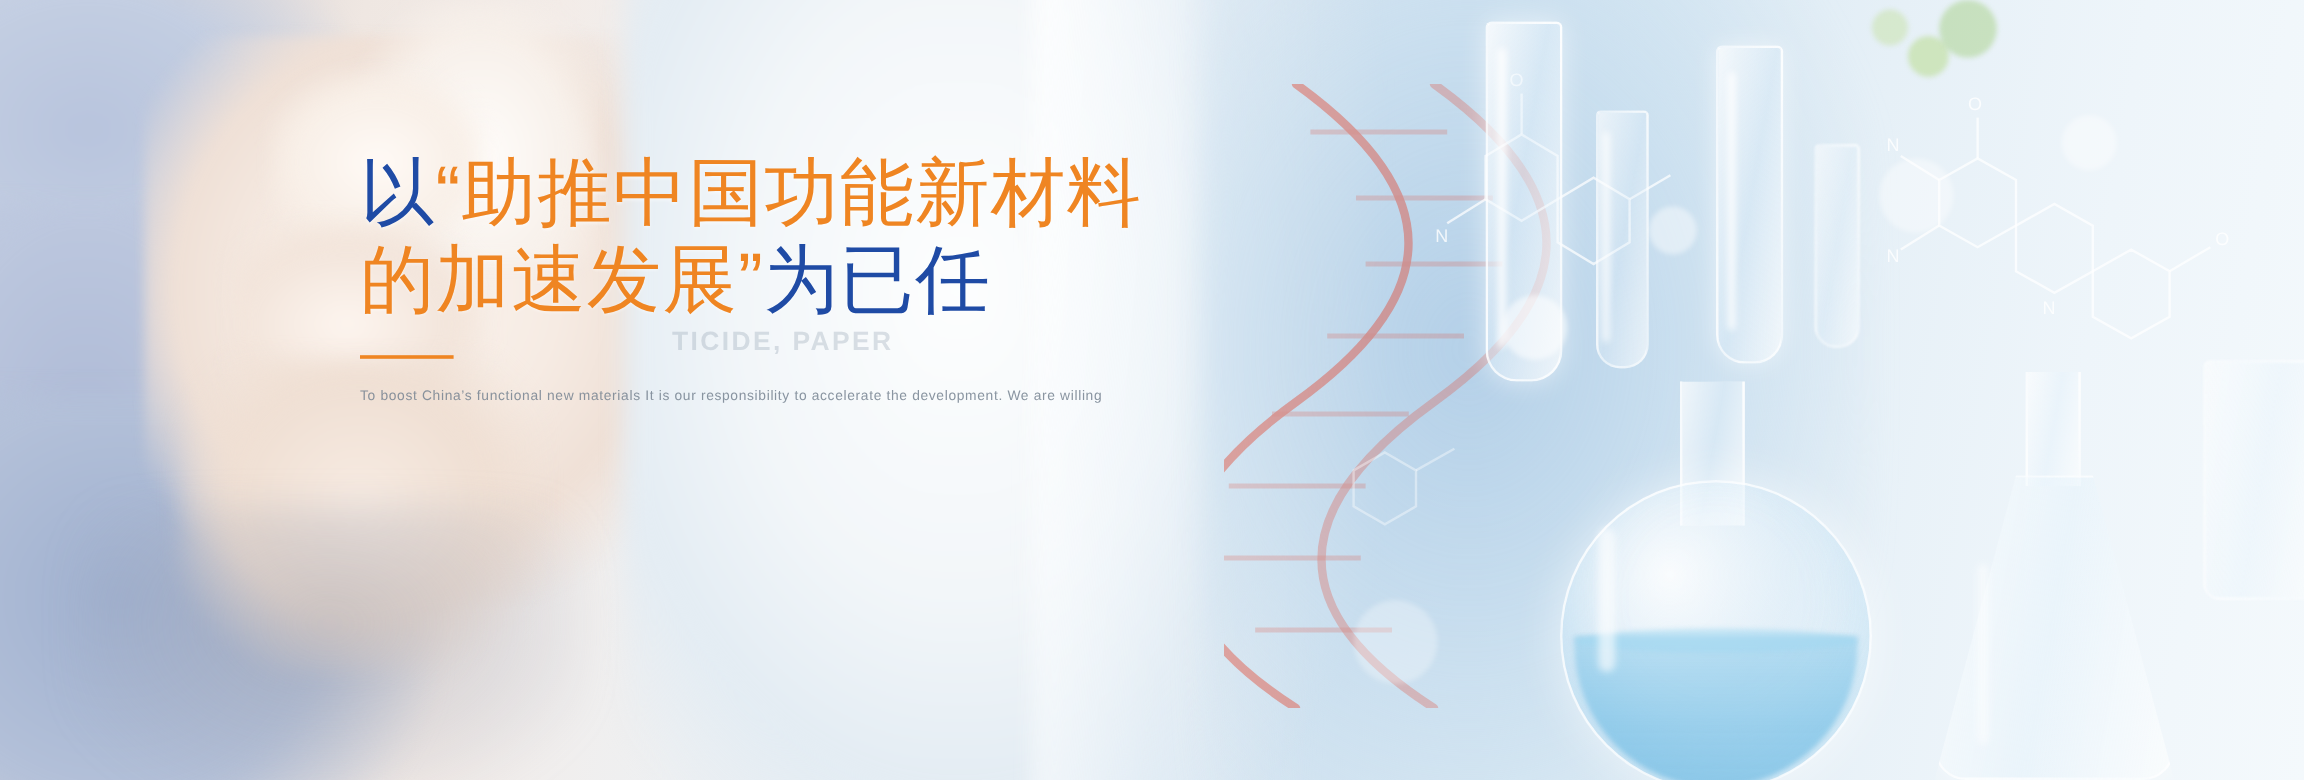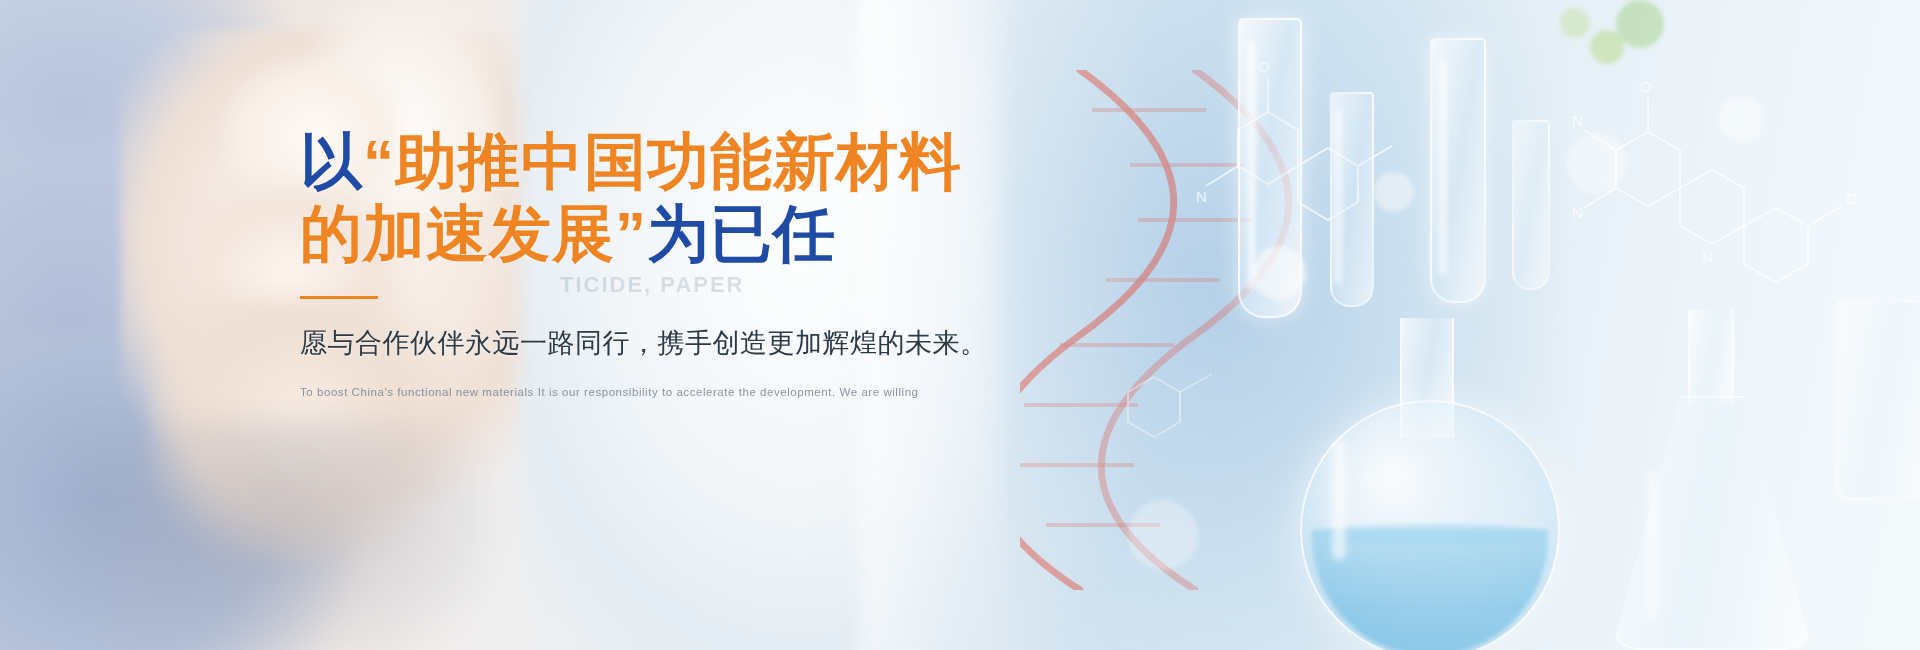--- a/index.html
+++ b/index.html
@@ -212,21 +212,21 @@
   }
 
   
   .copy {
     position:absolute;
     left:300px; top:126px;
     width:900px;
   }
   .headline {
     font-family:"Liberation Sans","DejaVu Sans",sans-serif;
-    font-weight:bold;
+    font-weight:normal;
     font-size:62px;
     line-height:72px;
     letter-spacing:1px;
     white-space:nowrap;
     text-shadow:0 1px 3px rgba(255,255,255,.55);
   }
   .ln-blue  { color:#1f4ba5; }
   .ln-orange{ color:#ef8522; }
 
   .divider {
@@ -362,21 +362,20 @@
     <div class="headline">
       <span class="ln-blue">以</span><span class="ln-orange">“助推中国功能新材料</span>
     </div>
 
     <div class="headline">
       <span class="ln-orange">的加速发展”</span><span class="ln-blue">为已任</span>
     </div>
 
     <div class="divider"></div>
 
-    <div class="subtitle">愿与合作伙伴永远一路同行，携手创造更加辉煌的未来。</div>
 
     <div class="en-block">
       <div>To boost China’s functional new materials It is our responsibility to accelerate the development. We are willing</div>
     </div>
 
   </div>
 
 </div>
 
 </body></html>

